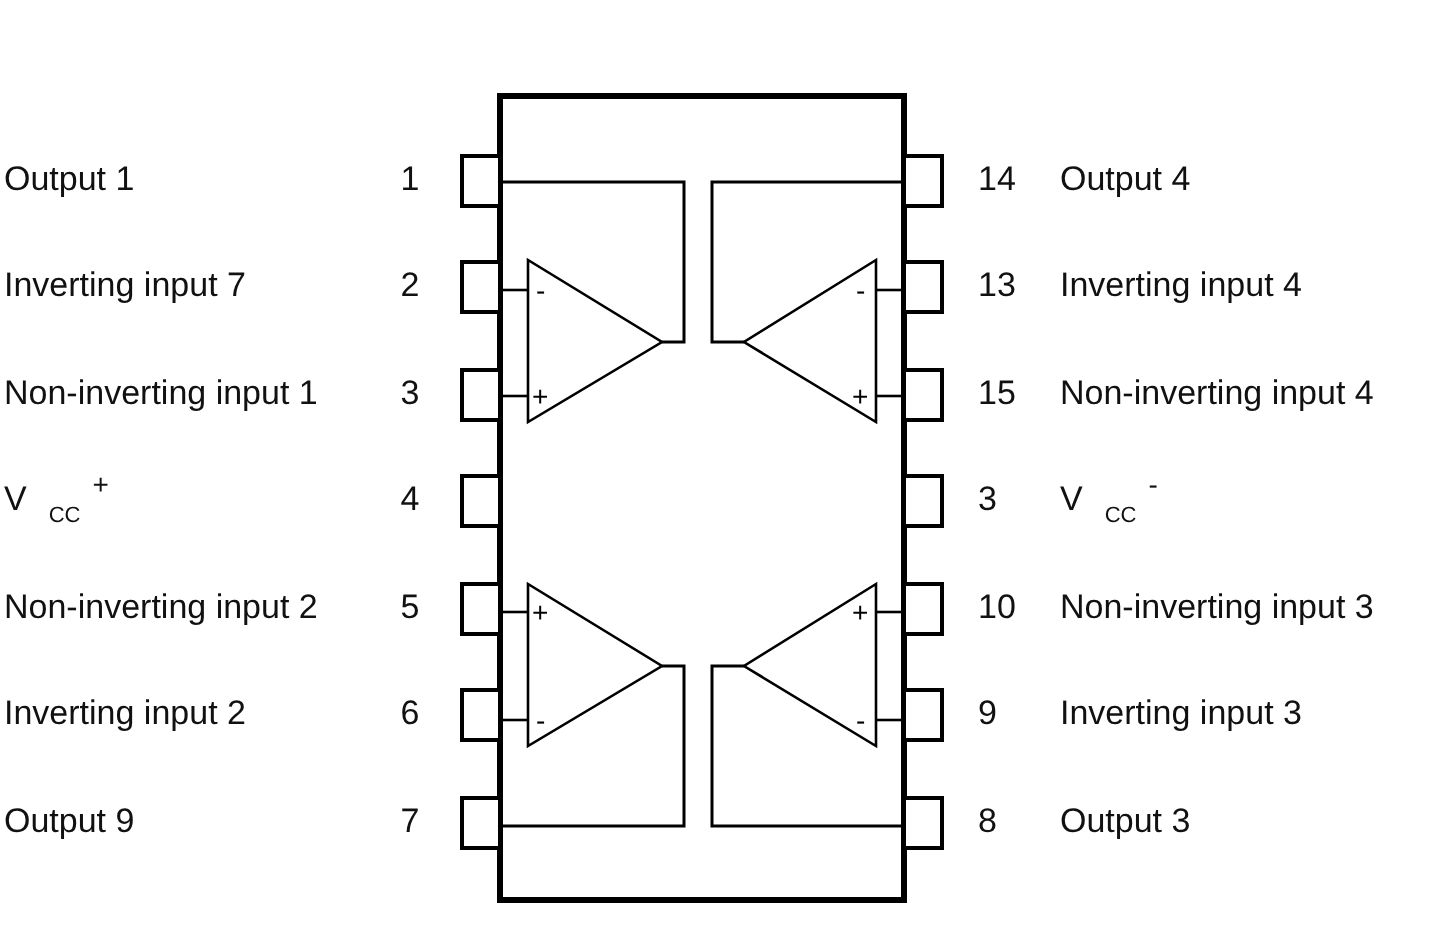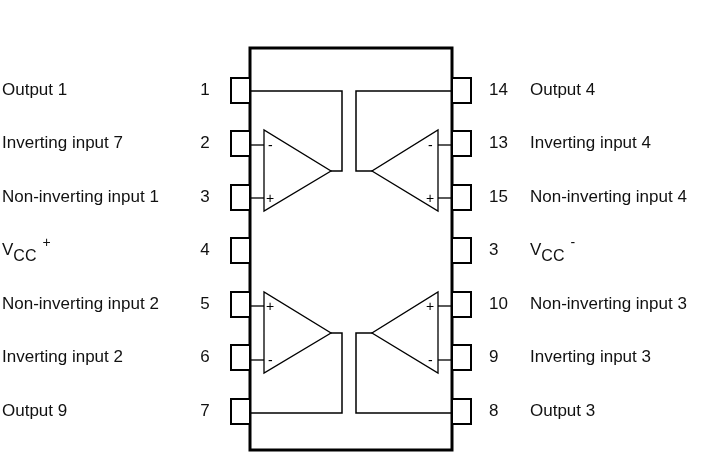--- a/index.html
+++ b/index.html
@@ -4,21 +4,21 @@
   <style>
     html, body { margin: 0; padding: 0; background: #ffffff; }
     body { width: 720px; height: 468px; position: relative; overflow: hidden;
            font-family: "Liberation Sans", sans-serif; color: #111111; }
     #diagram { position: absolute; left: 0; top: 0; }
     .lbl { position: absolute; font-size: 17px; line-height: 20px; white-space: nowrap; }
     .lbl-left { text-align: left; width: 180px; left: 2px; }
     .num-left { text-align: center; width: 24px; left: 193px; }
     .num-right { text-align: left; width: 28px; left: 489px; }
     .lbl-right { text-align: left; left: 530px; }
-    .vcc-sub { font-size: 16px; position: relative; top: 6px; }
+    .vcc-sub { font-size: 11px; position: relative; top: 6px; margin-left: 11px; }
     .vcc-sup { font-size: 14px; position: relative; top: -8px; margin-left: 6px; }
   </style>
 </head>
 <body>
 
 <svg id="diagram" width="720" height="468" viewBox="0 0 720 468">
 
   <rect x="250" y="48" width="202" height="402" fill="none" stroke="#000" stroke-width="3"></rect>
 
   <g>

